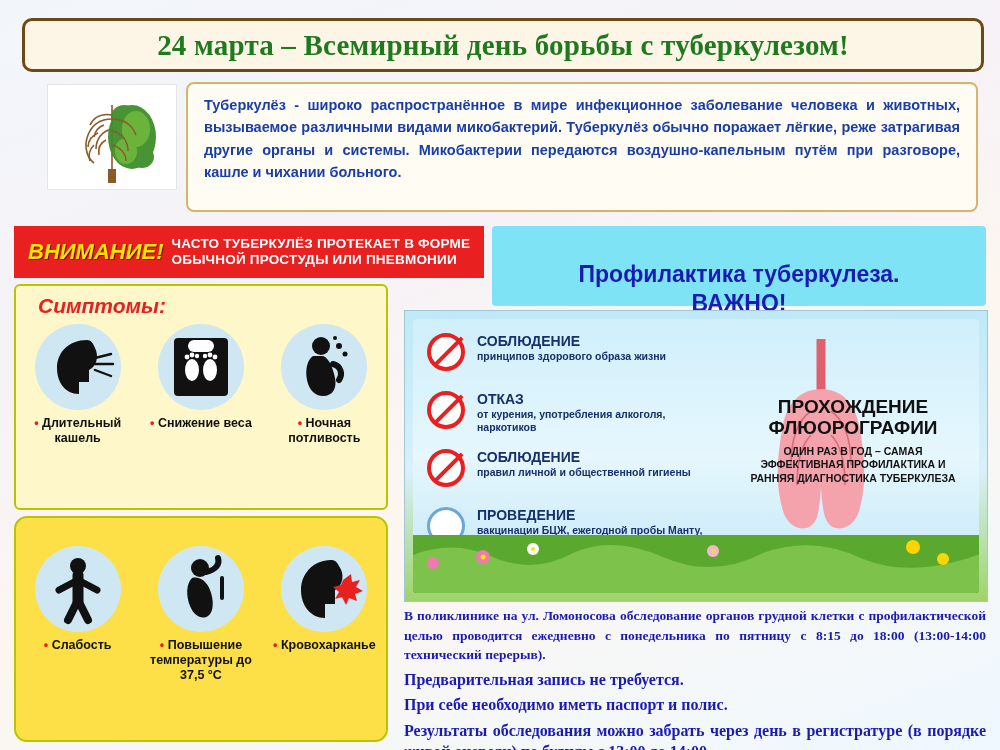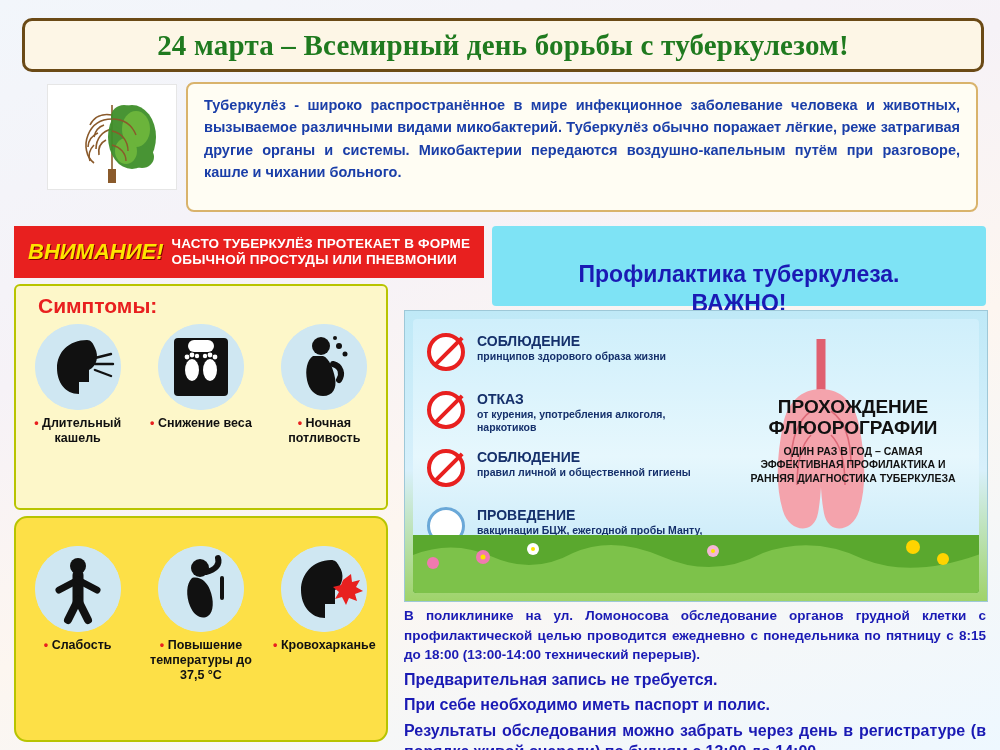--- a/index.html
+++ b/index.html
@@ -46,21 +46,21 @@
   .attention-text{
     color:#ffffff;font-weight:bold;font-size:13.5px;line-height:1.15;
     letter-spacing:.2px;padding-right:8px;
   }
   
   .symptoms{
     position:absolute;left:14px;top:284px;width:370px;height:222px;
     background:#fdf7c9;border:2px solid #b8c400;border-radius:6px;
   }
   .symptoms-title{
-    color:#e8201f;font-weight:bold;font-size:21px;
+    color:#e8201f;font-weight:bold;font-size:21px;font-style:italic;
     padding:8px 0 0 22px;font-family:"Liberation Sans", sans-serif;
   }
   .sym-row{display:flex;justify-content:space-around;margin-top:6px;}
   .sym-item{width:112px;text-align:center;}
   .circle{
     width:86px;height:86px;border-radius:50%;background:#cfe7f2;
     margin:0 auto;position:relative;overflow:hidden;
   }
   .sym-label{
     font-size:12.5px;font-weight:bold;color:#111;margin-top:6px;line-height:1.2;
@@ -110,20 +110,21 @@
   }
   .fluor-box{
     position:absolute;left:330px;top:78px;width:220px;text-align:center;
   }
   .fluor-title{font-size:19px;font-weight:bold;color:#111;line-height:1.1;}
   .fluor-sub{font-size:10.5px;font-weight:bold;color:#111;margin-top:6px;line-height:1.3;}
   
   .footer{
     position:absolute;left:404px;top:606px;width:582px;height:138px;
     background:transparent;
+    font-family:Liberation Serif, serif;
   }
   .footer-main{
     font-size:13.5px;font-weight:bold;color:#1a1ab4;line-height:1.45;text-align:justify;
   }
   .footer-sub{
     font-size:16px;font-weight:bold;color:#1a1ab4;line-height:1.35;margin-top:4px;text-align:justify;
   }
   .grass{
     position:absolute;left:0;bottom:0;width:100%;height:58px;
     background:linear-gradient(#7dc24a,#4f9c2a);

